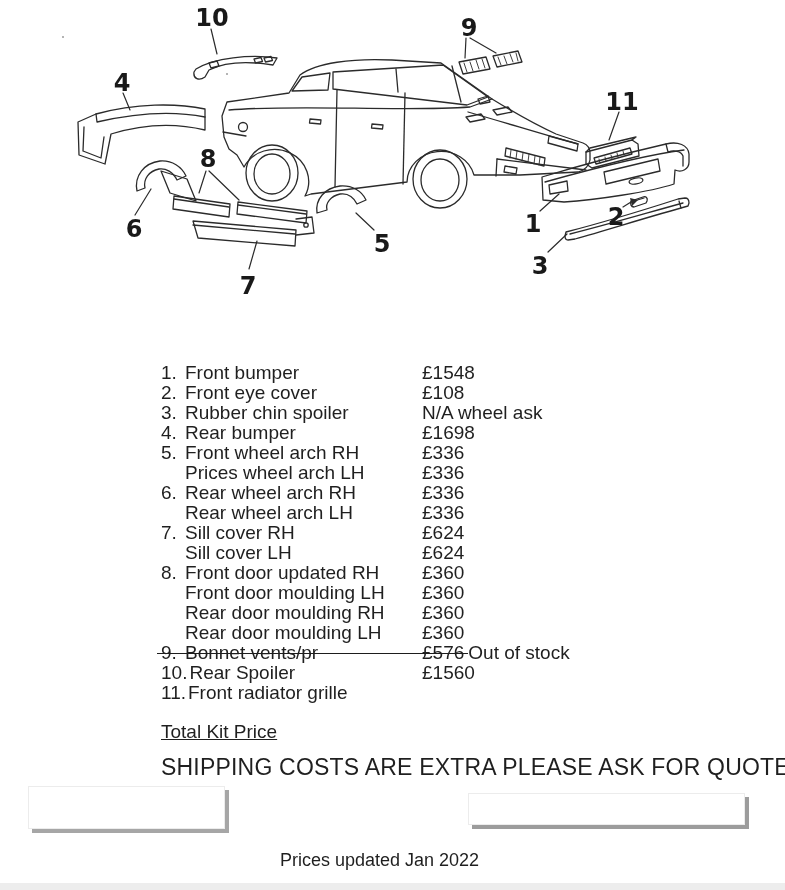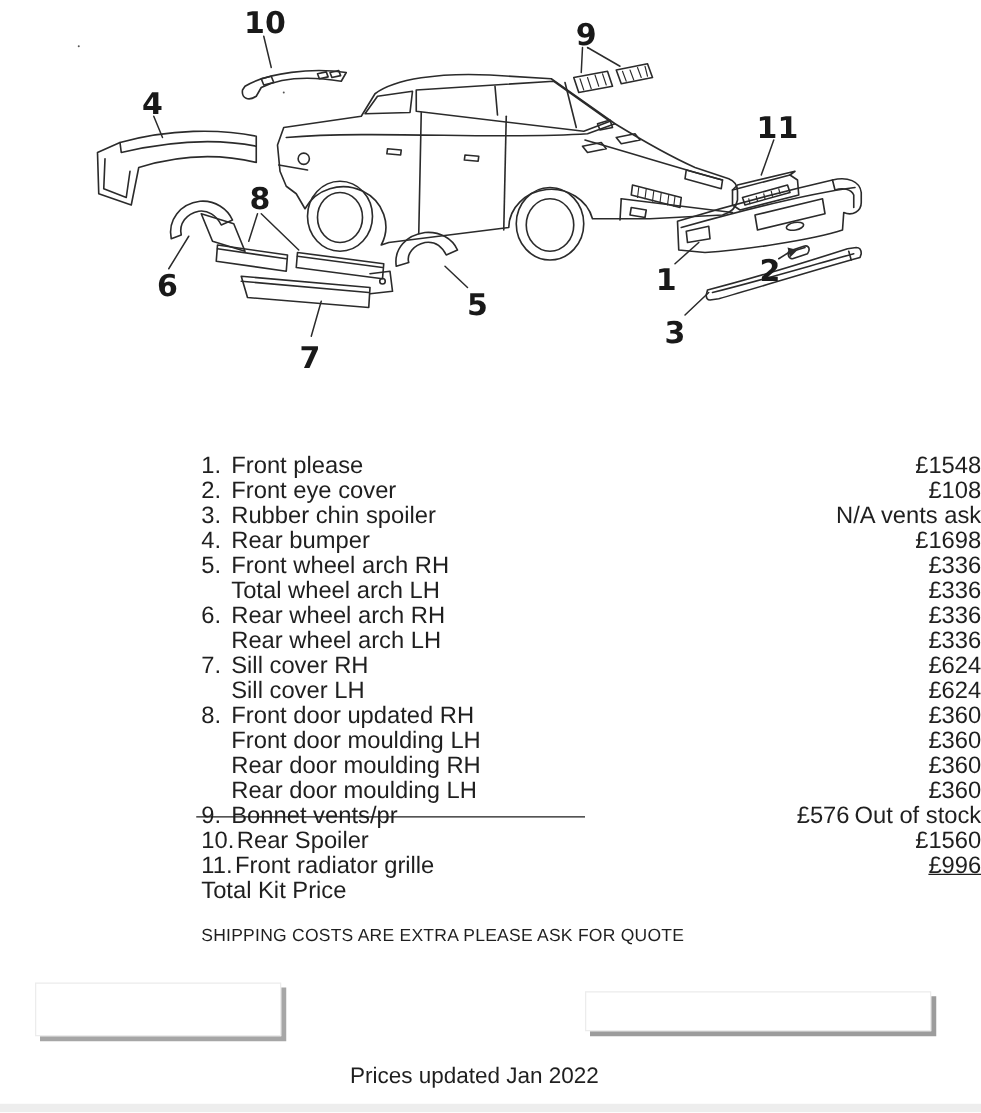--- a/index.html
+++ b/index.html
@@ -12,30 +12,30 @@
     font-family:"DejaVu Sans",sans-serif;font-weight:bold;font-size:24px;fill:#191919;
   }
   
   #list{
     position:absolute;left:161px;top:363px;width:624px;
     font-size:19px;line-height:20px;white-space:nowrap;
   }
   .row{position:relative;display:flex;height:20px;}
   .item-cell{width:261px;}
   .num{display:inline-block;min-width:22px;margin-right:2px;}
-  .price-cell{flex:1;text-align:right;}
+  .price-cell{flex:1;}
   .note{margin-left:4px;}
   .strike-line{display:none;}
   .row.struck .strike-line{
     display:block;position:absolute;left:-4px;top:9.5px;width:311px;height:1.6px;
     background:#1d1d1d;
   }
   .row.underline-price .price{text-decoration:underline;}
-  .total-row{}
-  .shipping{margin-top:13px;font-size:14px;line-height:24px;letter-spacing:.2px;}
+  .total-row{margin-top:19px;text-decoration:underline;}
+  .shipping{margin-top:13px;font-size:23px;line-height:24px;letter-spacing:.2px;}
   
   .blank-box{position:absolute;background:#ffffff;border:1px solid #ececec;}
   #blank-box-left{left:28px;top:786px;width:195px;height:41px;box-shadow:4px 4px 0 #a6a6a6;}
   #blank-box-right{left:468px;top:793px;width:275px;height:30px;box-shadow:4px 4px 0 #9c9c9c;}
   
   #footer-note{
     position:absolute;left:0;top:849px;width:741px;text-align:center;text-indent:18px;
     font-size:18px;line-height:22px;
   }
   #scan-edge{position:absolute;left:0;bottom:0;width:785px;height:7px;background:#ededed;}
@@ -231,51 +231,51 @@
       <text class="num-label" x="208" y="167">8</text>
       <text class="num-label" x="469" y="36">9</text>
       <text class="num-label" x="212" y="26">10</text>
       <text class="num-label" x="622" y="110">11</text>
     </g>
   </svg>
 
   <div id="list">
     <div id="rows">
     <div class="row">
-      <span class="item-cell"><span class="num">1.</span><span class="name">Front please</span></span>
+      <span class="item-cell"><span class="num">1.</span><span class="name">Front bumper</span></span>
       <span class="price-cell"><span class="price">£1548</span></span>
 
     </div>
 
     <div class="row">
       <span class="item-cell"><span class="num">2.</span><span class="name">Front eye cover</span></span>
       <span class="price-cell"><span class="price">£108</span></span>
 
     </div>
 
     <div class="row">
       <span class="item-cell"><span class="num">3.</span><span class="name">Rubber chin spoiler</span></span>
-      <span class="price-cell"><span class="price">N/A vents ask</span></span>
+      <span class="price-cell"><span class="price">N/A wheel ask</span></span>
 
     </div>
 
     <div class="row">
       <span class="item-cell"><span class="num">4.</span><span class="name">Rear bumper</span></span>
       <span class="price-cell"><span class="price">£1698</span></span>
 
     </div>
 
     <div class="row">
       <span class="item-cell"><span class="num">5.</span><span class="name">Front wheel arch RH</span></span>
       <span class="price-cell"><span class="price">£336</span></span>
 
     </div>
 
     <div class="row">
-      <span class="item-cell"><span class="num"></span><span class="name">Total wheel arch LH</span></span>
+      <span class="item-cell"><span class="num"></span><span class="name">Prices wheel arch LH</span></span>
       <span class="price-cell"><span class="price">£336</span></span>
 
     </div>
 
     <div class="row">
       <span class="item-cell"><span class="num">6.</span><span class="name">Rear wheel arch RH</span></span>
       <span class="price-cell"><span class="price">£336</span></span>
 
     </div>
 
@@ -328,21 +328,20 @@
     </div>
 
     <div class="row">
       <span class="item-cell"><span class="num">10.</span><span class="name">Rear Spoiler</span></span>
       <span class="price-cell"><span class="price">£1560</span></span>
 
     </div>
 
     <div class="row underline-price">
       <span class="item-cell"><span class="num">11.</span><span class="name">Front radiator grille</span></span>
-      <span class="price-cell"><span class="price">£996</span></span>
 
     </div>
   </div>
 
     <div class="row total-row">
       <span class="item-cell">Total Kit Price</span>
     </div>
 
     <div class="shipping">SHIPPING COSTS ARE EXTRA PLEASE ASK FOR QUOTE</div>
   </div>

